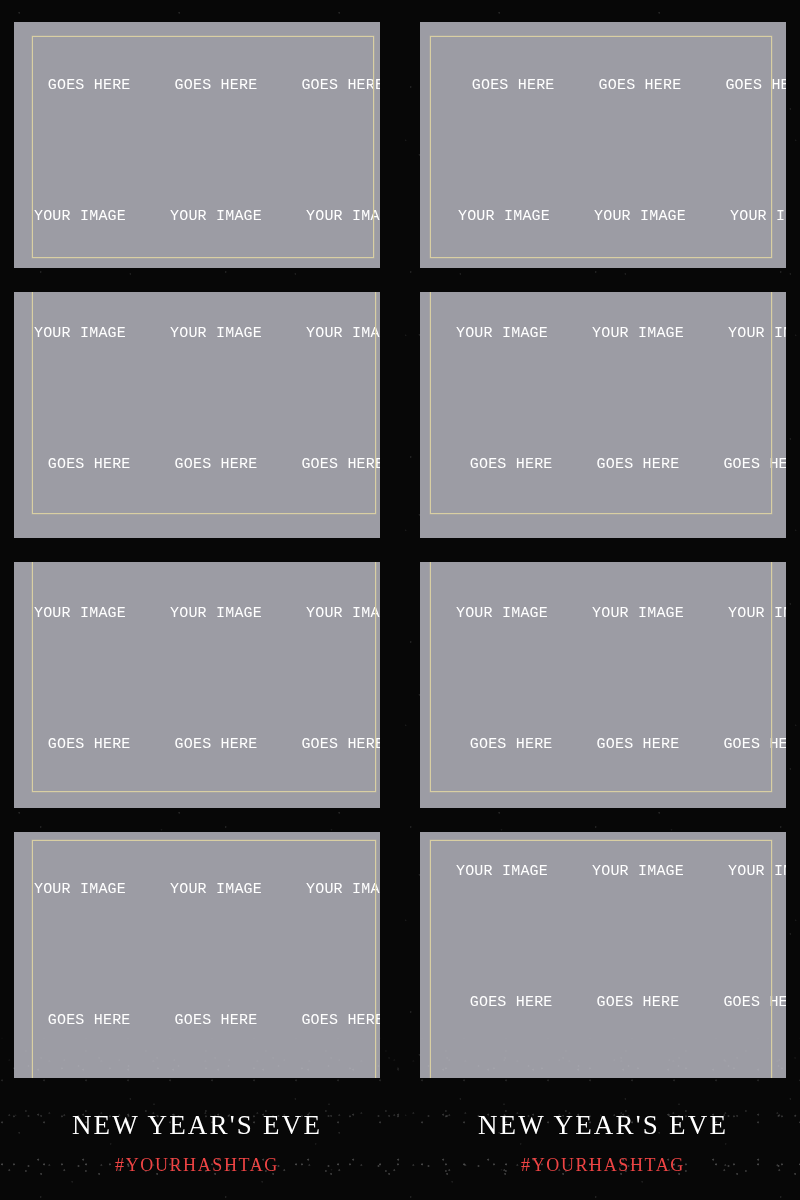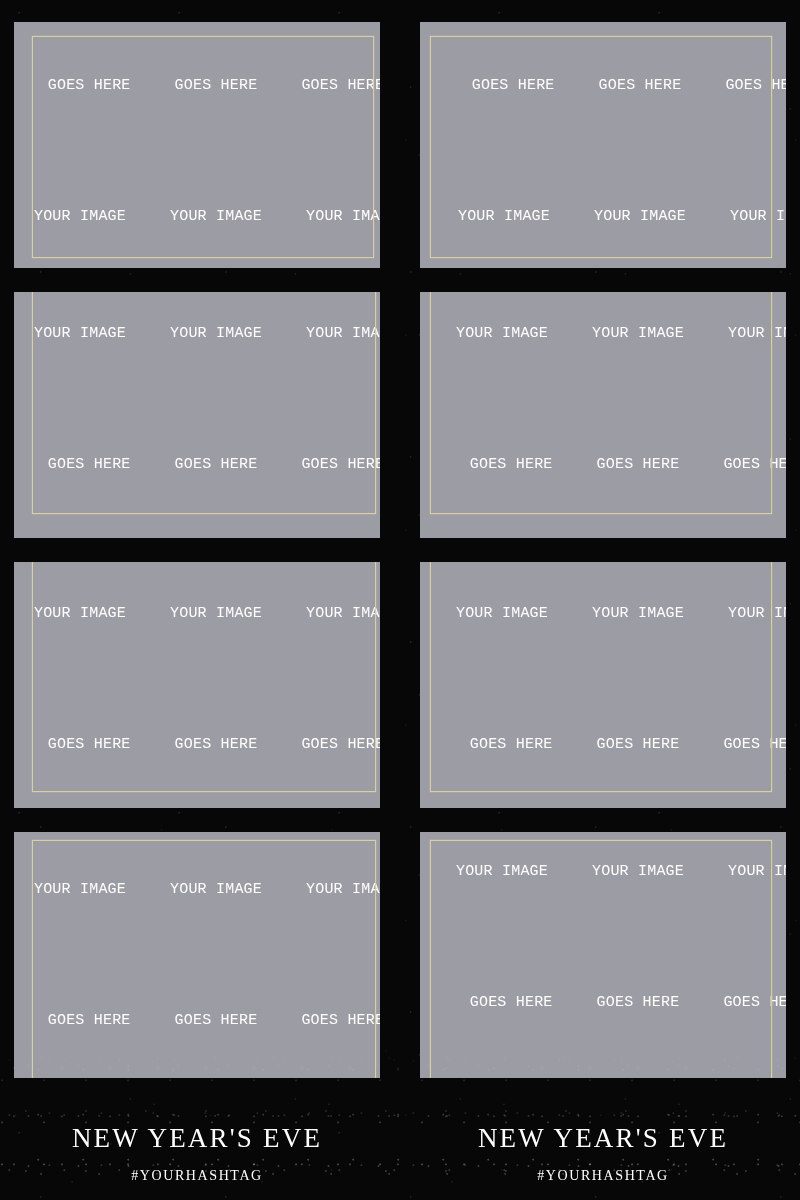--- a/index.html
+++ b/index.html
@@ -132,39 +132,39 @@
   .card.c4 .ph { top: -68px; left: -42px; }
   .card.c5 .ph { top: -58px; left: -58px; }
   .card.c6 .ph { top: -58px; left: -42px; }
   .card.c7 .ph { top: -52px; left: -58px; }
   .card.c8 .ph { top: -70px; left: -42px; }
 
   
   .footers {
     position: absolute;
     left: 14px;
-    bottom: 16px;
+    bottom: 24px;
     width: 772px;
     display: grid;
     grid-template-columns: 366px 366px;
     column-gap: 40px;
   }
   .footer-block { text-align: center; }
   .nye-title {
     font-family: "Liberation Serif", serif;
     color: #ffffff;
     font-size: 27px;
     letter-spacing: 2.2px;
     margin: 0 0 14px 0;
     white-space: nowrap;
   }
   .hashtag {
     font-family: "Liberation Serif", serif;
-    color: #ffffff;
-    font-size: 14px;
+    color: #ef4444;
+    font-size: 18px;
     letter-spacing: 1.6px;
     margin: 0;
   }
 </style>
 </head>
 <body>
 
 <div class="page">
 
   <div class="speckle"></div>

